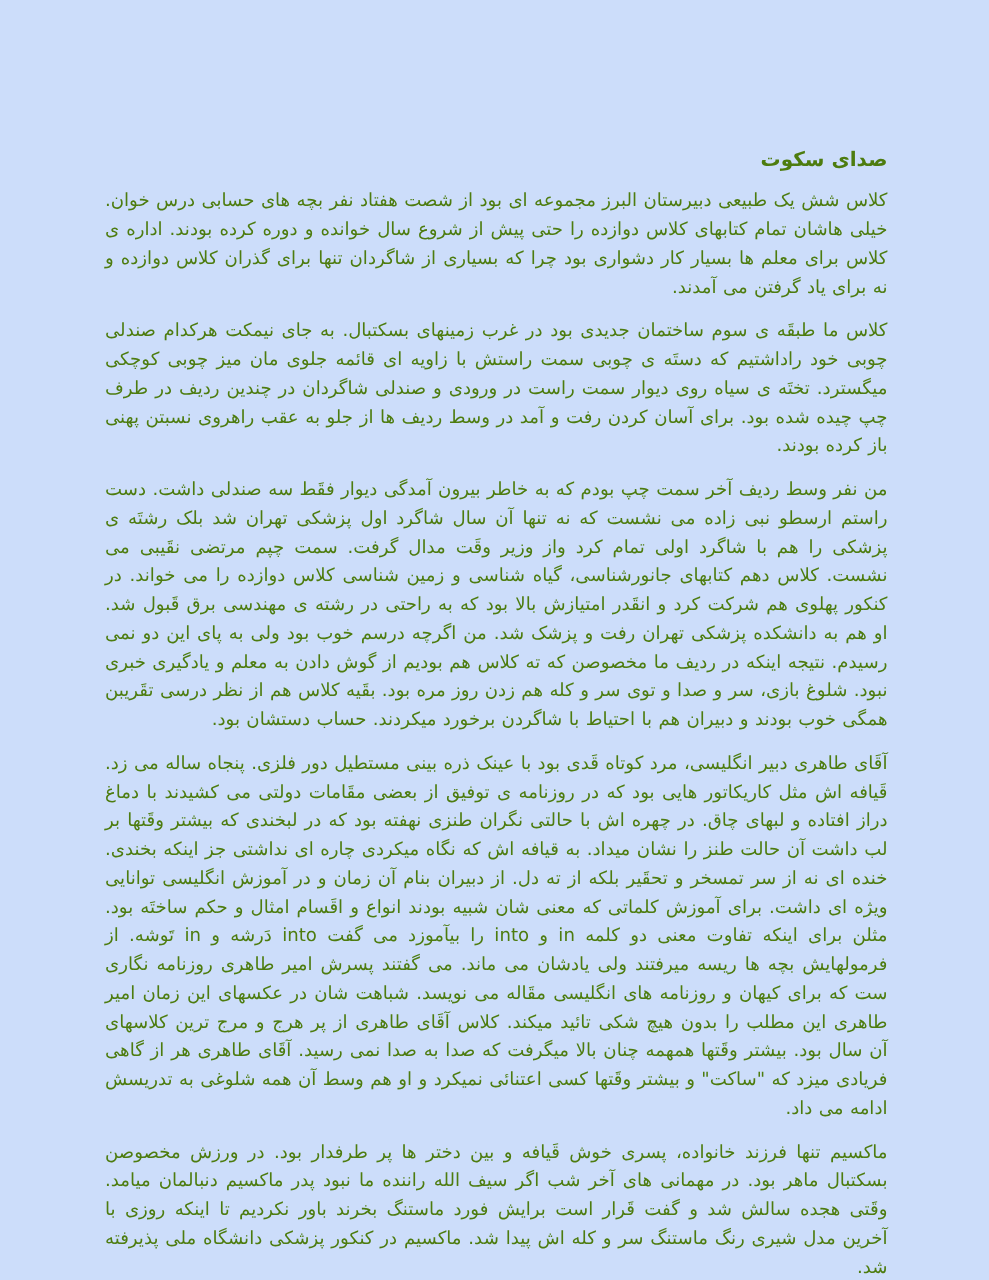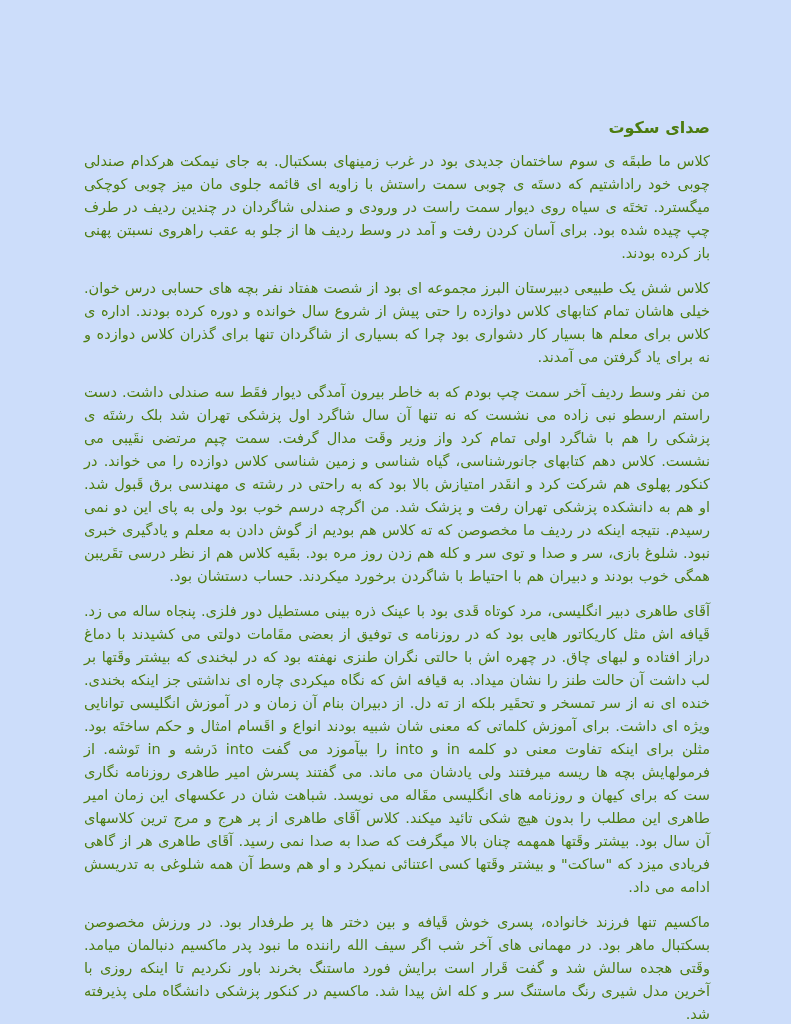--- a/index.html
+++ b/index.html
@@ -35,23 +35,23 @@
     text-justify: inter-word;
     word-spacing: 0.5px;
   }
 </style>
 </head>
 <body style="background: rgb(204, 221, 250);">
 
 <div class="page" dir="rtl" lang="fa" style="color: #4d7c0f; margin-top: 23px;">
   <h1 class="doc-title">صدای سکوت</h1>
 
+  <p class="para">کلاس شش یک طبیعی دبیرستان البرز مجموعه ای بود از شصت هفتاد نفر بچه های حسابی درس خوان. خیلی هاشان تمام کتابهای کلاس دوازده را حتی پیش از شروع سال خوانده و دوره کرده بودند.  اداره ی کلاس برای معلم ها بسیار کار دشواری بود چرا که بسیاری از شاگردان تنها برای گذران کلاس دوازده و نه برای یاد گرفتن می آمدند.</p>
+
   <p class="para">کلاس ما طبقَه ی سوم ساختمان جدیدی بود در غرب زمینهای بسکتبال. به جای نیمکت هرکدام صندلی چوبی خود راداشتیم که دستَه ی چوبی سمت راستش با زاویه ای قائمه جلوی مان میز چوبی کوچکی میگسترد. تختَه ی سیاه روی دیوار سمت راست در ورودی و صندلی شاگردان در چندین ردیف در طرف چپ چیده شده بود. برای آسان کردن رفت و آمد در وسط ردیف ها از جلو به عقب راهروی نسبتن پهنی باز کرده بودند.</p>
-
-  <p class="para">کلاس شش یک طبیعی دبیرستان البرز مجموعه ای بود از شصت هفتاد نفر بچه های حسابی درس خوان. خیلی هاشان تمام کتابهای کلاس دوازده را حتی پیش از شروع سال خوانده و دوره کرده بودند.  اداره ی کلاس برای معلم ها بسیار کار دشواری بود چرا که بسیاری از شاگردان تنها برای گذران کلاس دوازده و نه برای یاد گرفتن می آمدند.</p>
 
   <p class="para">من نفر وسط ردیف آخر سمت چپ بودم که به خاطر بیرون آمدگی دیوار فقَط سه صندلی داشت. دست راستم ارسطو نبی زاده می نشست که نه تنها آن سال شاگرد اول پزشکی تهران شد بلک رشتَه ی پزشکی را هم با شاگرد اولی تمام کرد واز وزیر وقَت مدال گرفت. سمت چپم مرتضی نقَیبی می نشست.  کلاس دهم کتابهای جانورشناسی، گیاه شناسی و زمین شناسی کلاس دوازده را می خواند. در کنکور پهلوی هم شرکت کرد و انقَدر امتیازش بالا بود که به راحتی در رشته ی مهندسی برق قَبول شد. او هم به دانشکده پزشکی تهران رفت و پزشک شد. من اگرچه درسم خوب بود ولی به پای این دو نمی رسیدم. نتیجه اینکه در ردیف ما مخصوصن که ته کلاس هم بودیم از گوش دادن به معلم و یادگیری خبری نبود. شلوغ بازی، سر و صدا و توی سر و کله هم زدن روز مره بود. بقَیه کلاس هم از نظر درسی تقَریبن همگی خوب بودند و دبیران هم با احتیاط با شاگردن برخورد میکردند. حساب دستشان بود.</p>
 
   <p class="para">آقَای طاهری دبیر انگلیسی، مرد کوتاه قَدی بود با عینک ذره بینی مستطیل دور فلزی. پنجاه ساله می زد. قَیافه اش مثل کاریکاتور هایی بود که در روزنامه ی توفیق از بعضی مقَامات دولتی می کشیدند با دماغ دراز افتاده و لبهای چاق. در چهره اش با حالتی نگران طنزی نهفته بود که در لبخندی که بیشتر وقَتها بر لب داشت آن حالت طنز را نشان میداد. به قیافه اش که نگاه میکردی چاره ای نداشتی جز اینکه بخندی. خنده ای نه از سر تمسخر و تحقَیر بلکه از ته دل. از دبیران بنام آن زمان و در آموزش انگلیسی توانایی ویژه ای داشت. برای آموزش کلماتی که معنی شان شبیه بودند انواع و اقَسام امثال و حکم ساختَه بود. مثلن برای اینکه تفاوت معنی دو کلمه in و into را بیآموزد می گفت into دَرشه و in تَوشه. از فرمولهایش بچه ها ریسه میرفتند ولی یادشان می ماند. می گفتند پسرش امیر طاهری روزنامه نگاری ست که برای کیهان و روزنامه های انگلیسی مقَاله می نویسد. شباهت شان در عکسهای این زمان امیر طاهری این مطلب را بدون هیچ شکی تائید میکند. کلاس آقَای طاهری از پر هرج و مرج ترین کلاسهای آن سال بود. بیشتر وقَتها همهمه چنان بالا میگرفت که صدا به صدا نمی رسید. آقَای طاهری هر از گاهی فریادی میزد که "ساکت" و بیشتر وقَتها کسی اعتنائی نمیکرد و او هم وسط آن همه شلوغی به تدریسش ادامه می داد.</p>
 
 
   <p class="para">ماکسیم تنها فرزند خانواده، پسری خوش قَیافه و بین دختر ها پر طرفدار بود. در ورزش مخصوصن بسکتبال ماهر بود. در مهمانی های آخر شب اگر سیف الله راننده ما نبود پدر ماکسیم دنبالمان میامد. وقَتی هجده سالش شد و گفت قَرار است برایش فورد ماستنگ بخرند باور نکردیم تا اینکه روزی با آخرین مدل شیری رنگ ماستنگ سر و کله اش پیدا شد. ماکسیم در کنکور پزشکی دانشگاه ملی پذیرفته شد.</p>
 </div>
 
 </body></html>

